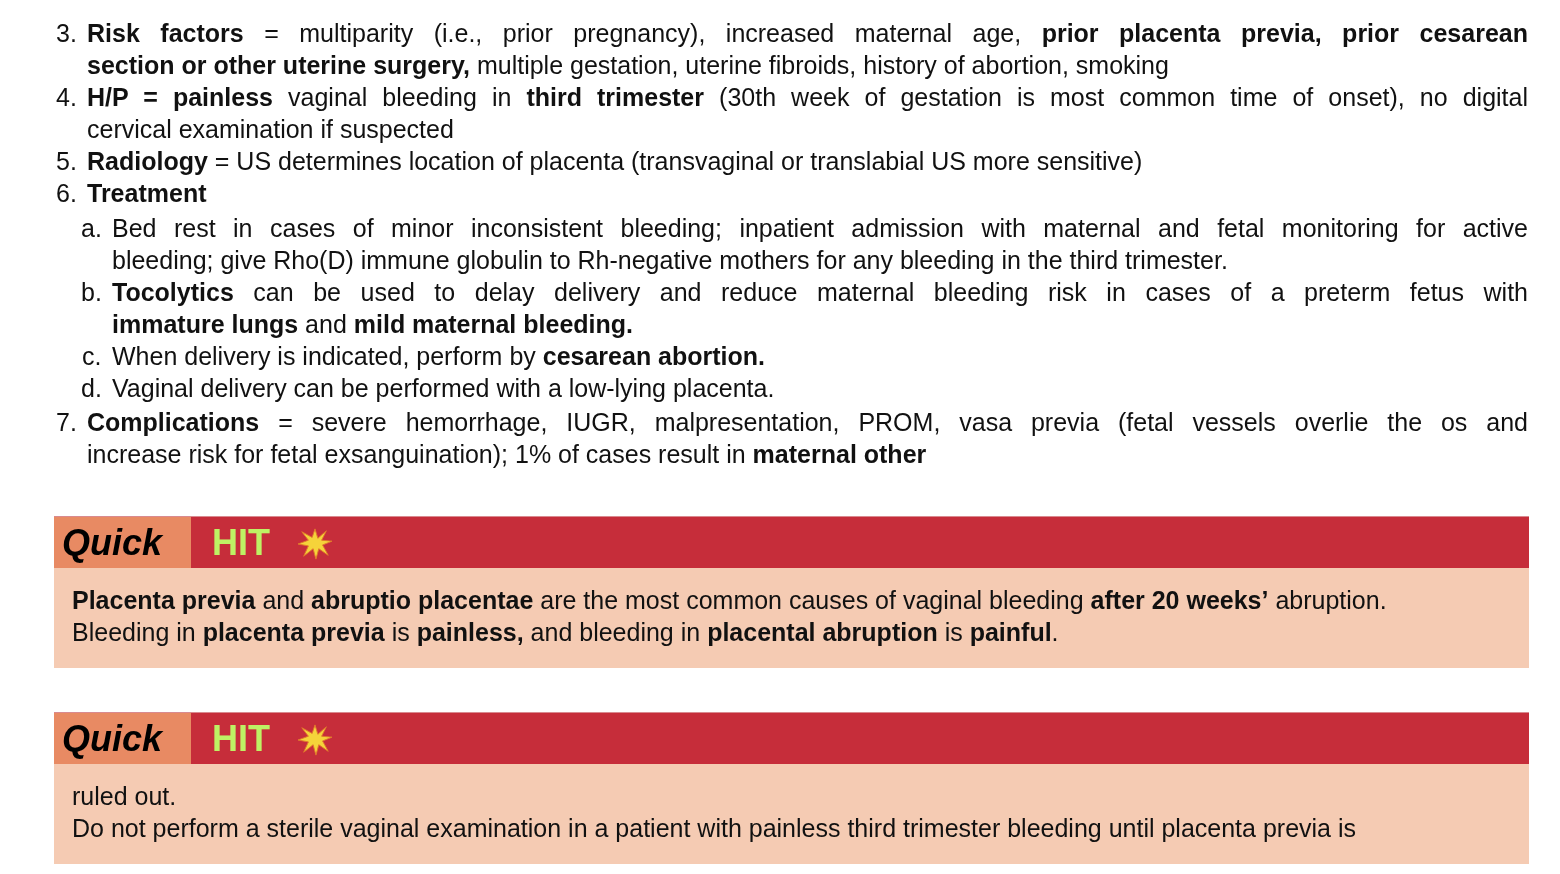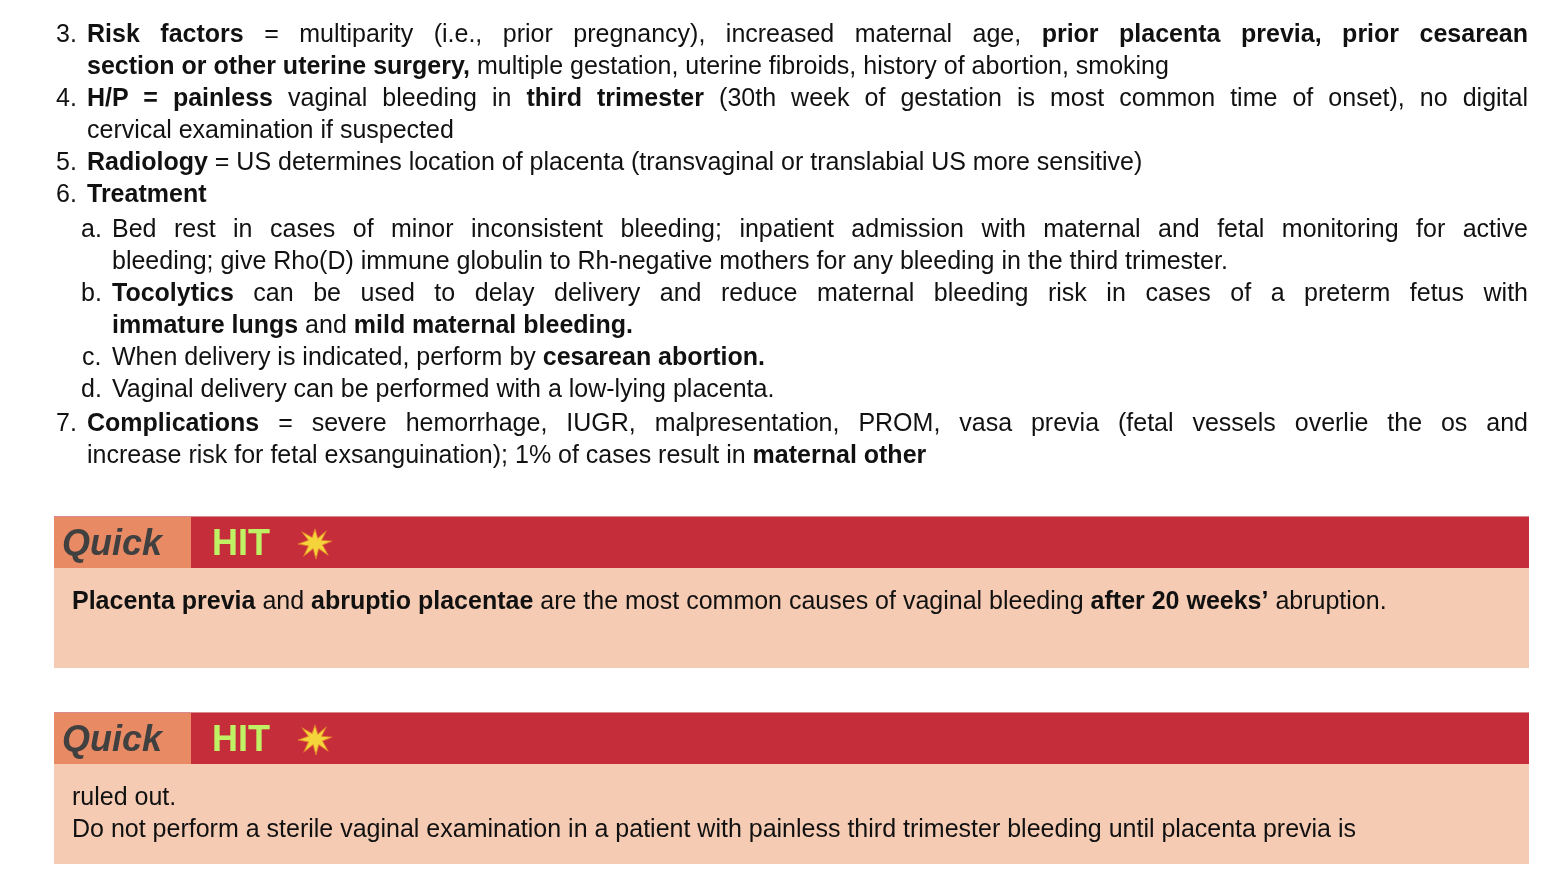--- a/index.html
+++ b/index.html
@@ -7,21 +7,21 @@
          font-family:"Liberation Sans", sans-serif; color:#111; }
   .list { position:absolute; left:0; top:18px; width:1560px; }
   .item { position:relative; font-size:25px; line-height:31.8px; }
   .num { position:absolute; text-align:right; }
   .ln { position:absolute; white-space:nowrap; transform-origin:left top; }
   .j { text-align:justify; text-align-last:justify; display:block; }
   b { font-weight:700; }
   .box { position:absolute; left:54px; width:1475px; }
   .box-head { height:51px; background:#C62D3A; position:relative; border-top:1px solid #d98a8f; }
   .quick { position:absolute; left:0; top:0; width:137px; height:51px; background:#E88A63;
-           font-style:italic; font-weight:700; font-size:36px; line-height:51px; padding-left:8px; box-sizing:border-box; color:#404040; }
+           font-style:italic; font-weight:700; font-size:36px; line-height:51px; padding-left:8px; box-sizing:border-box; color:#000000; }
   .hit { position:absolute; left:158px; top:0; height:51px; line-height:51px; font-weight:700; font-size:36px; color:#bef264; }
   .burst { position:absolute; left:242px; top:10px; width:38px; height:34px; }
   .box-body { background:#F5CBB3; font-size:25px; line-height:32px; padding:16px 18px 0 18px; box-sizing:border-box; }
 </style>
 </head>
 <body>
 
 <div class="list">
 
   <div class="item" style="height:64px;">
@@ -70,20 +70,21 @@
 <div class="box" style="top:516px;">
   <div class="box-head">
     <div class="quick">Quick</div>
     <div class="hit">HIT</div>
     <svg class="burst" viewBox="0 0 40 36">
       <polygon points="20,2 23,12 32,4 27,14 38,15 28,19 34,30 24,23 21,34 18,23 8,31 13,20 2,18 13,14 6,5 17,11" fill="#F5D33A" stroke="#E07A2A" stroke-width="1"></polygon>
     </svg>
   </div>
   <div class="box-body" style="height:100px;">
     <div class="ln" style="position:static;"><b>Placenta previa</b><span> and </span><b>abruptio placentae</b><span> are the most common causes of vaginal bleeding </span><b>after 20 weeks’</b><span> abruption.</span></div>
+    <div class="ln" style="position:static;"><span>Bleeding in </span><b>placenta previa</b><span> is </span><b>painless,</b><span> and bleeding in </span><b>placental abruption</b><span> is </span><b>painful</b><span>.</span></div>
   </div>
 </div>
 
 <div class="box" style="top:712px;">
   <div class="box-head">
     <div class="quick">Quick</div>
     <div class="hit">HIT</div>
     <svg class="burst" viewBox="0 0 40 36">
       <polygon points="20,2 23,12 32,4 27,14 38,15 28,19 34,30 24,23 21,34 18,23 8,31 13,20 2,18 13,14 6,5 17,11" fill="#F5D33A" stroke="#E07A2A" stroke-width="1"></polygon>
     </svg>

